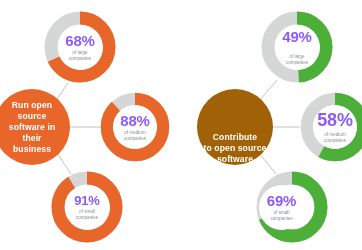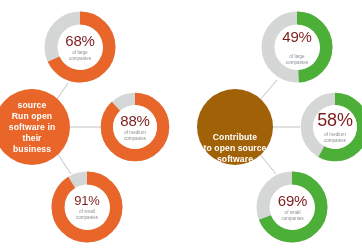--- a/index.html
+++ b/index.html
@@ -18,21 +18,21 @@
     text-align:center;color:#ffffff;
     font-size:8.6px;line-height:11px;font-weight:600;
     letter-spacing:.1px;padding:0 5px;box-sizing:border-box;
   }
   .donut{position:absolute;}
   .donut .hole{
     position:absolute;border-radius:50%;background:#ffffff;
     display:flex;flex-direction:column;align-items:center;justify-content:center;
     text-align:center;
   }
-  .pct{color:#7f1d1d;font-weight:normal;letter-spacing:-.2px;}
+  .pct{color:#8b5cf6;font-weight:bold;letter-spacing:-.2px;}
   .sub{color:#8a8f94;line-height:6.2px;margin-top:1px;}
   .sub span{display:block;}
 </style>
 </head>
 <body>
 
 <div id="canvas">
 
   <svg class="layer">
     <g stroke="#b9bbbd" stroke-width="0.9" fill="none">
@@ -40,22 +40,22 @@
       <line x1="70" y1="127" x2="101" y2="127"></line>
       <line x1="53" y1="147" x2="71" y2="174"></line>
       <line x1="253" y1="108" x2="277" y2="80"></line>
       <line x1="273" y1="127" x2="300" y2="127"></line>
       <line x1="254" y1="147" x2="276" y2="174"></line>
     </g>
   </svg>
 
   <div class="hub" style="left:-6px;top:89px;width:76px;height:76px;background:#E8662A;">
     <div>
+      <div>Run open</div>
       <div>source</div>
-      <div>Run open</div>
       <div>software in their</div>
       <div>business</div>
     </div>
   </div>
 
   <div class="donut" style="left:44px;top:11px;width:72px;height:72px;">
     <svg width="72" height="72" viewBox="0 0 72 72">
       <circle cx="36" cy="36" r="29" fill="none" stroke="#D5D6D6" stroke-width="13"></circle>
       <circle cx="36" cy="36" r="29" fill="none" stroke="#E8662A" stroke-width="13" stroke-dasharray="123.9 58.3" transform="rotate(-90 36 36)"></circle>
     </svg>
@@ -130,21 +130,21 @@
         <span>companies</span>
       </div>
     </div>
   </div>
 
   <div class="donut" style="left:256px;top:171px;width:72px;height:72px;">
     <svg width="72" height="72" viewBox="0 0 72 72">
       <circle cx="36" cy="36" r="29" fill="none" stroke="#D5D6D6" stroke-width="13"></circle>
       <circle cx="36" cy="36" r="29" fill="none" stroke="#4CAF37" stroke-width="13" stroke-dasharray="125.7 56.5" transform="rotate(-90 36 36)"></circle>
     </svg>
-    <div class="hole" style="left:14px;top:13.5px;width:45px;height:45px;">
+    <div class="hole" style="left:3px;top:13.5px;width:45px;height:45px;">
       <div class="pct" style="font-size:15px;">69%</div>
       <div class="sub" style="font-size:4.6px;">
         <span>of small</span>
         <span>companies</span>
       </div>
     </div>
   </div>
 
 </div>
 

